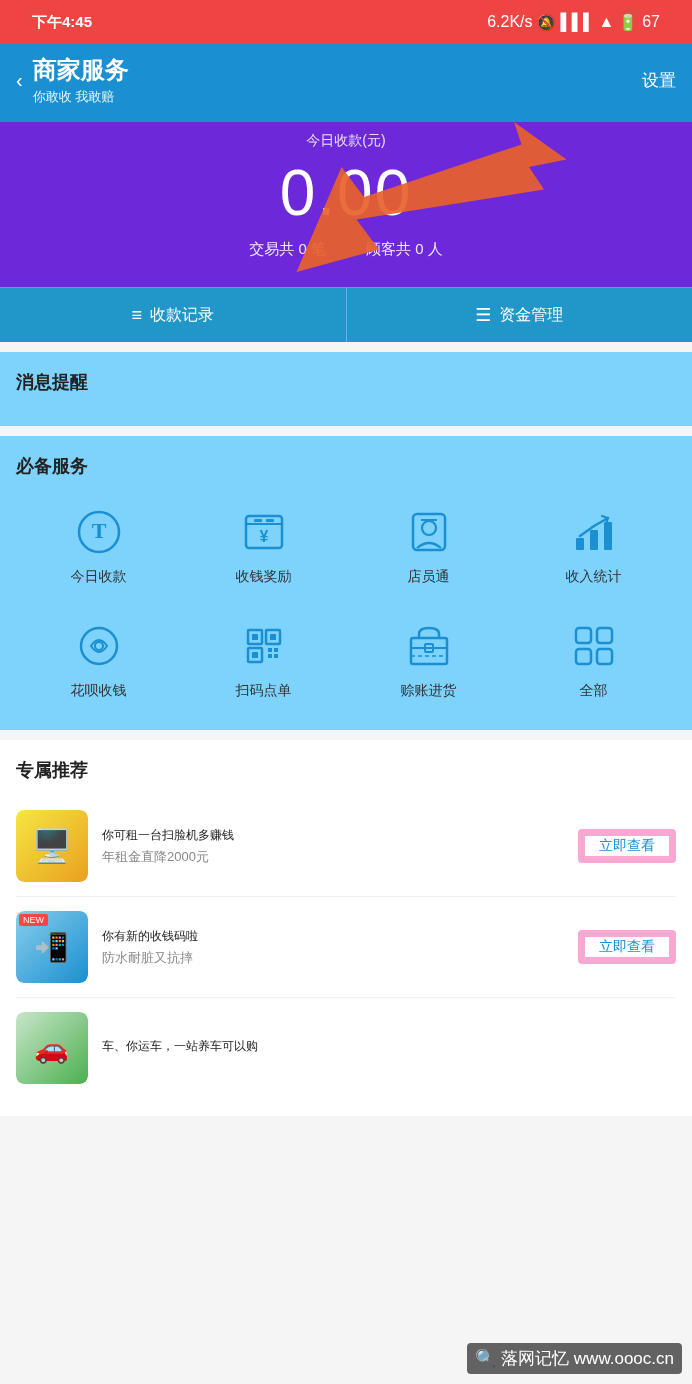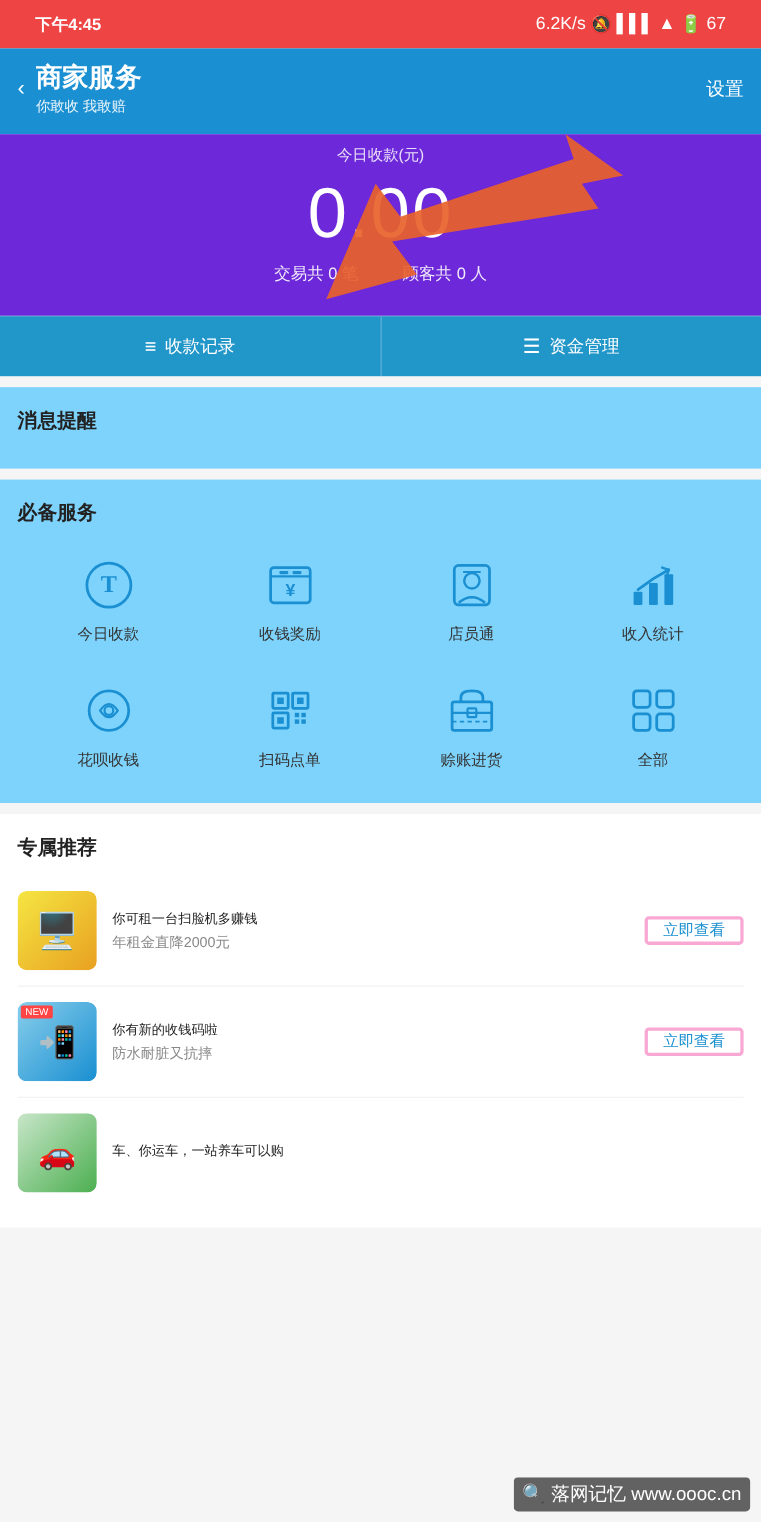--- a/index.html
+++ b/index.html
@@ -152,21 +152,21 @@
       width: 72px;
       height: 72px;
       border-radius: 8px;
       flex-shrink: 0;
       overflow: hidden;
     }
     .rec-content { flex: 1; }
     .rec-title { font-size: 12px; color: #222; font-weight: 500; margin-bottom: 4px; }
     .rec-sub { font-size: 13px; color: #888; }
     .rec-btn {
-      border: 3px solid #f9a8d4;
+      border: 7px solid #f9a8d4;
       color: #1a8fd1;
       background: white;
       padding: 1px 14px;
       border-radius: 4px;
       font-size: 14px;
       cursor: pointer;
       white-space: nowrap;
     }
 
     

